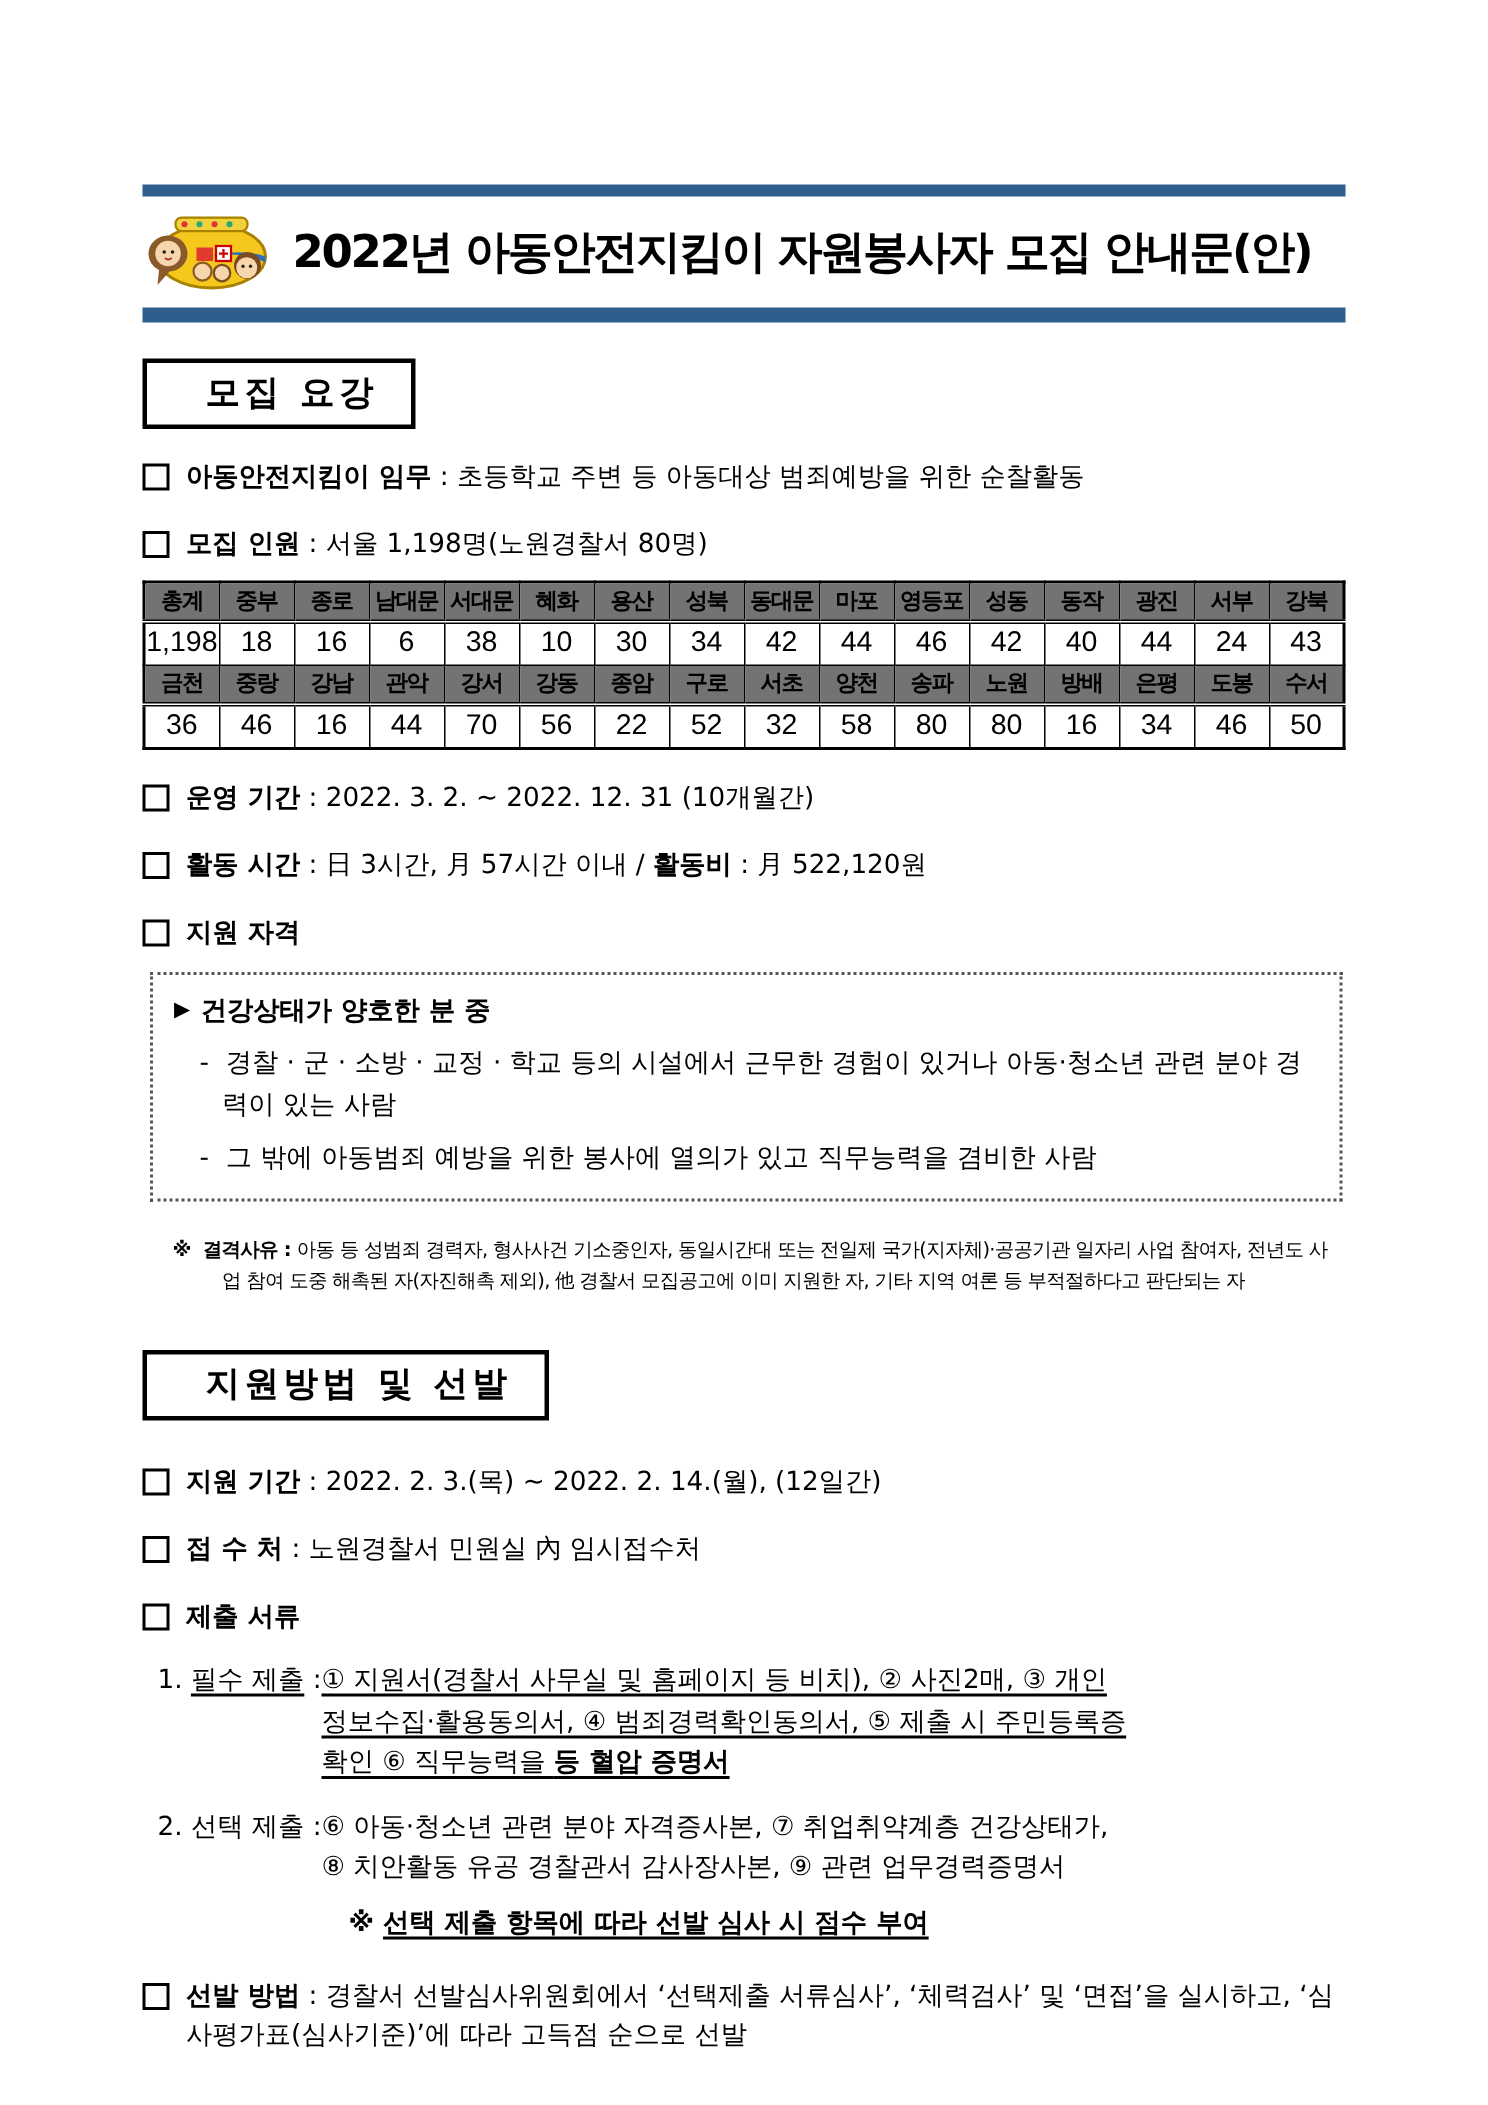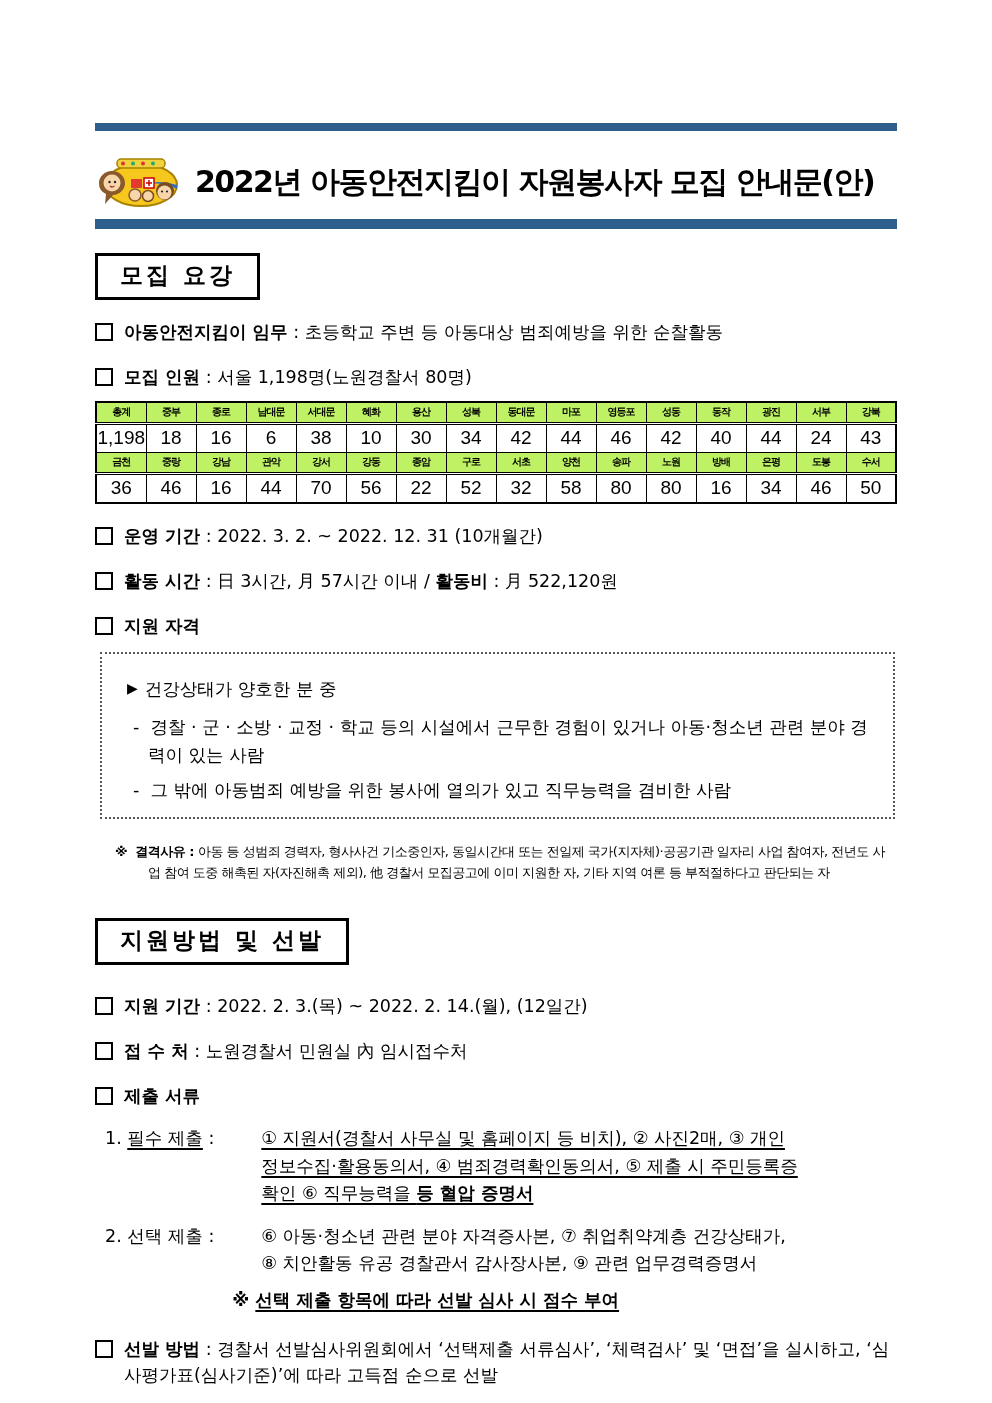--- a/index.html
+++ b/index.html
@@ -5,30 +5,30 @@
   html,body{margin:0;padding:0;}
   body{
     width:992px;height:1403px;overflow:hidden;background:#ffffff;color:#000;
     font-family:"DejaVu Sans","Liberation Sans",sans-serif;
   }
   .page{box-sizing:border-box;width:992px;height:1403px;padding:123px 95px 30px 95px;}
 
   
   .titleband{
     border-top:8px solid #2e5f8c;border-bottom:10px solid #2e5f8c;
-    padding:22px 0 8px 0;display:flex;align-items:center;gap:12px;
+    padding:8px 0 8px 0;display:flex;align-items:center;gap:12px;
   }
   .logo{flex:0 0 auto;width:88px;height:58px;display:inline-block;}
   .title{
     margin:0;font-size:30px;font-weight:bold;white-space:nowrap;letter-spacing:-1.5px;
   }
 
   
   .h-box{
-    display:inline-block;border:3px solid #000;padding:4px 22px 6px 22px;
+    display:inline-block;border:3px solid #000;padding:4px 22px 6px 39px;
     font-size:23px;font-weight:bold;letter-spacing:3px;margin-top:24px;
   }
 
   
   .bullet{
     position:relative;margin:0;margin-top:19px;padding-left:29px;
     font-size:17.5px;line-height:1.5;
   }
   .cb{
     position:absolute;left:0;top:4px;width:14px;height:14px;
@@ -38,48 +38,48 @@
 
   
   table.alloc{
     width:100%;margin-top:10px;border-collapse:collapse;table-layout:fixed;
     border:2px solid #000;
   }
   table.alloc td{
     border:1px solid #000;text-align:center;padding:2px 0 3px 0;overflow:hidden;
   }
   tr.t-head td{
-    background:#bef264;font-weight:bold;font-size:10px;
+    background:#737373;font-weight:bold;font-size:15px;
     border-bottom:3px double #000;letter-spacing:-1px;
   }
   tr.t-val td{
     font-family:Liberation Sans, sans-serif;font-size:19px;
   }
 
   
   .qualbox{
     border:2px dotted #555;margin-top:13px;margin-left:5px;margin-right:2px;
     padding:11px 14px 13px 14px;font-size:17.5px;line-height:1.55;
   }
-  .qb-title{margin:11px;font-weight:normal;}
+  .qb-title{margin:0;font-weight:bold;}
   .qb-title .arrow{font-size:14px;vertical-align:2px;margin-right:7px;}
   .qb-item{margin:8px 0 0 0;padding-left:32px;text-indent:-15px;}
 
   
   .disq{
     margin:22px 0 0 0;padding-left:53px;text-indent:-33px;
     font-size:13px;line-height:1.65;letter-spacing:-0.5px;
   }
   .disq .mark{font-weight:bold;margin-right:8px;}
 
   
   .docrow{display:flex;margin-top:16px;font-size:17.5px;line-height:1.55;}
   .doc-left{flex:0 0 auto;white-space:nowrap;margin-left:10px;}
   .doc-right{flex:1 1 auto;}
-  .doc-line{white-space:nowrap;margin-left:47px;}
+  .doc-line{white-space:nowrap;}
   .u{text-decoration:underline;text-underline-offset:4px;text-decoration-thickness:1.5px;}
   .b{font-weight:bold;}
   .note-line{margin-top:10px;margin-left:18px;font-weight:bold;}
   .note-line .mark{margin-right:6px;}
 
   .spacer-s2{margin-top:34px;}
 </style>
 </head>
 <body>
 

